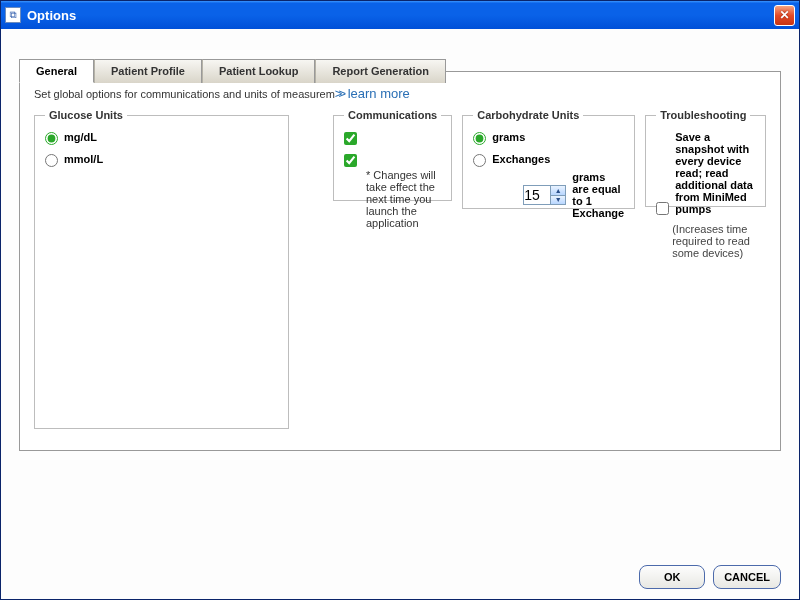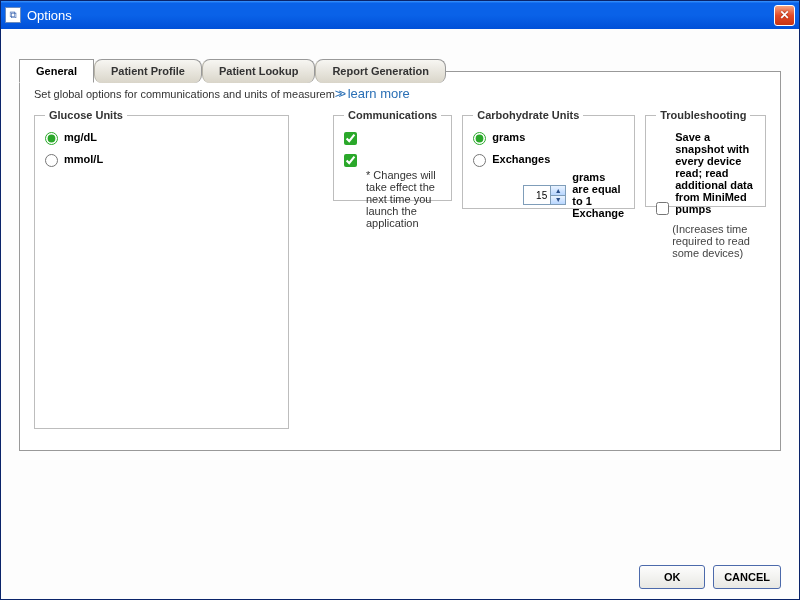--- a/index.html
+++ b/index.html
@@ -33,21 +33,21 @@
   background: #fff;
   border: 1px solid #6b8bbf;
   margin-right: 6px;
   display: inline-flex;
   align-items: center;
   justify-content: center;
   font-size: 10px;
   color: #2a58aa;
 }
 .titlebar .title {
-  font-weight: normal;
+  font-weight: bold;
   font-size: 13px;
   flex: 1;
 }
 .close-btn {
   width: 21px;
   height: 21px;
   background: linear-gradient(to bottom, #f7a37f, #e44b28 50%, #c73413);
   border: 1px solid #fff;
   border-radius: 3px;
   color: #fff;
@@ -84,21 +84,20 @@
 }
 .tab.active {
   background: #fff;
   border-bottom: 1px solid #fff;
   color: #000;
   z-index: 3;
 }
 .tab:not(.active) {
   border-left: 1px solid #b5b2a7;
   background: linear-gradient(to bottom, #f7f6f2, #d9d5c9);
-  border-radius: 8px;
 }
 .tab-panel {
   border: 1px solid #999;
   padding: 14px 14px 14px 14px;
   background: #fff;
   flex: 0 0 auto;
   height: 380px;
 }
 .desc-row {
   display: flex;
@@ -171,24 +170,23 @@
 .spinner {
   display: inline-flex;
   align-items: stretch;
   border: 1px solid #7f9db9;
   height: 20px;
   background: #fff;
 }
 .spinner input {
   width: 26px;
   border: none;
-  text-align: right;
   padding-right: 3px;
   font-family: inherit;
-  font-size: 10px;
+  font-size: 14px;
   outline: none;
 }
 .spin-btns {
   display: flex;
   flex-direction: column;
   width: 15px;
 }
 .spin-btns div {
   flex: 1;
   background: linear-gradient(#e9f3ff, #b8d6ff);
@@ -211,21 +209,21 @@
   margin-top: auto;
   display: flex;
   justify-content: flex-end;
   gap: 8px;
   padding-top: 12px;
 }
 .btn {
   min-width: 66px;
   height: 24px;
   border: 1px solid #4c6aab;
-  border-radius: 3px;
+  border-radius: 8px;
   background: linear-gradient(#fdfdfd, #e8e8e3);
   font-family: inherit;
   font-size: 11px;
   font-weight: bold;
   cursor: pointer;
   padding: 0 10px;
 }
 input[type=radio]{ accent-color: #2aa82a; }
 input[type=checkbox]{ accent-color: #2aa82a; }
 </style>

